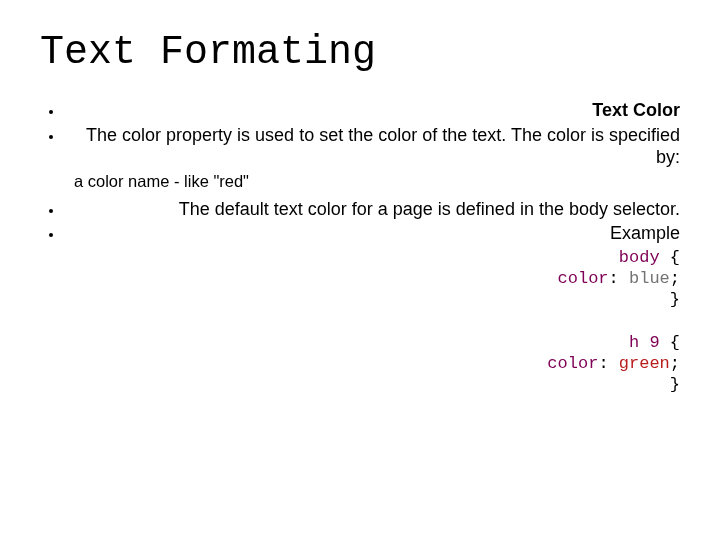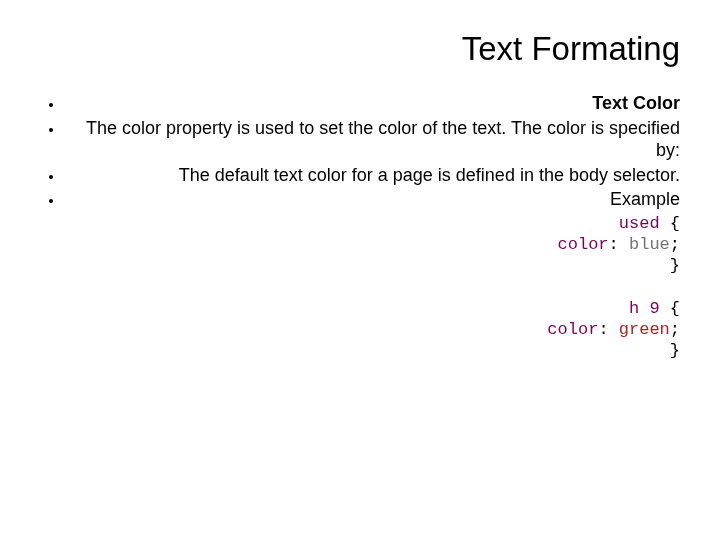--- a/index.html
+++ b/index.html
@@ -11,23 +11,23 @@
     font-family: Verdana, Geneva, sans-serif;
     color: #000;
   }
   .slide {
     box-sizing: border-box;
     width: 720px;
     height: 540px;
     padding: 20px 40px 0 40px;
   }
   .title {
-    font-family: Liberation Sans, sans-serif;
-    font-size: 33px;
-    text-align: right;
+    font-family: Liberation Mono, monospace;
+    font-size: 40px;
+    text-align: left;
     margin: 10px 0 24px 0;
     font-weight: 400;
   }
   ul.top {
     list-style: disc;
     padding-left: 24px;
     margin: 0;
   }
   ul.top > li {
     font-size: 18px;
@@ -61,26 +61,27 @@
 <body>
 
 <div class="slide">
   <div class="title">Text Formating</div>
 
   <ul class="top">
     <li class="bold">Text Color</li>
     <li>The color property is used to set the color of the text. The color is specified by:</li>
   </ul>
 
+  <div class="sub">a color name - like "red"</div>
 
   <ul class="top">
     <li>The default text color for a page is defined in the body selector.</li>
     <li>Example</li>
     <li class="nobullet">
-      <div class="code"><span class="kw">used</span><span> {</span>
+      <div class="code"><span class="kw">body</span><span> {</span>
 <span>    </span><span class="kw">color</span><span>: </span><span class="val-blue">blue</span><span>;</span>
 <span>}</span>
 
 <span class="kw">h 9</span><span> {</span>
 <span>    </span><span class="kw">color</span><span>: </span><span class="val-green">green</span><span>;</span>
 <span>}</span></div>
     </li>
   </ul>
 </div>
 

